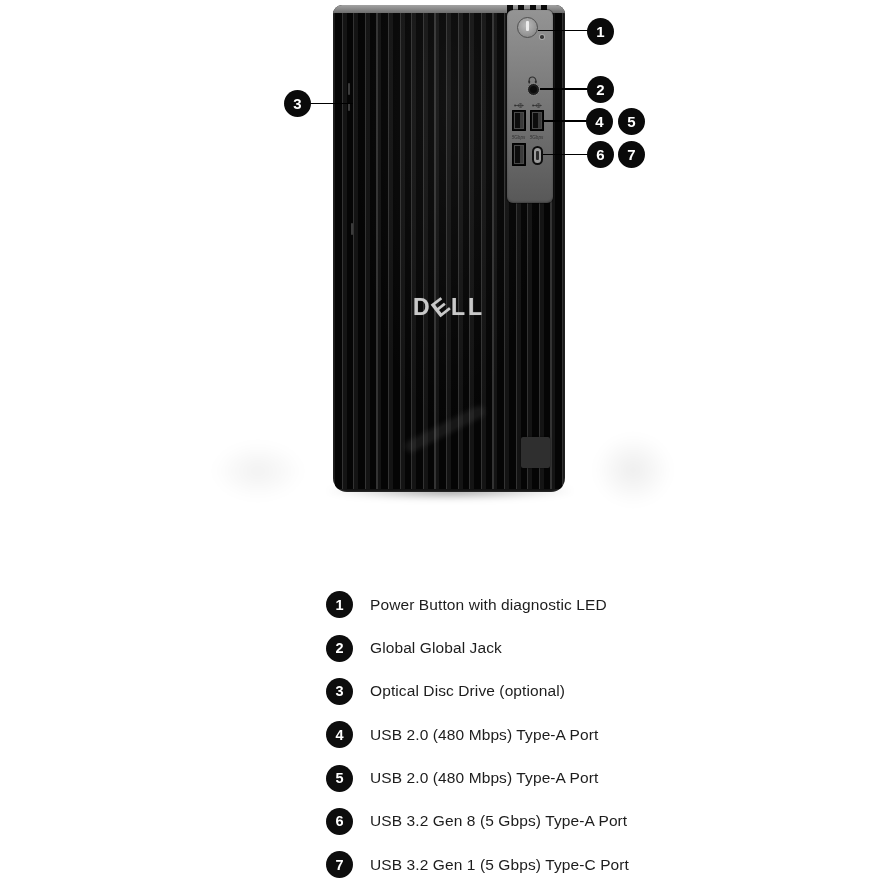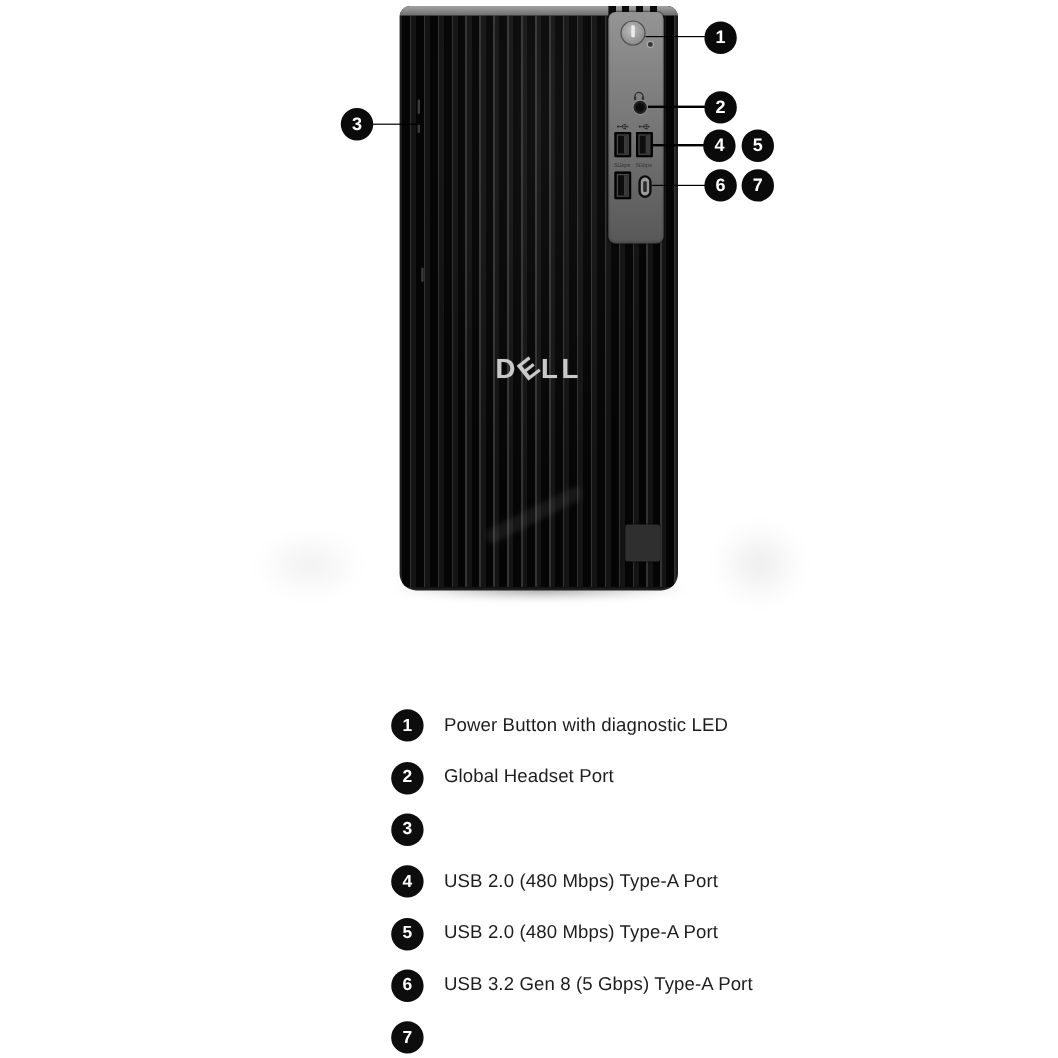--- a/index.html
+++ b/index.html
@@ -251,35 +251,37 @@
       <span>7</span>
     </div>
 
   <div class="legend">
     <div class="legend-row">
       <div class="legend-badge">1</div>
       <div class="legend-label">Power Button with diagnostic LED</div>
     </div>
     <div class="legend-row">
       <div class="legend-badge">2</div>
-      <div class="legend-label">Global Headset Port</div>
+      <div class="legend-label">Global Global Jack</div>
     </div>
     <div class="legend-row">
       <div class="legend-badge">3</div>
+      <div class="legend-label">Optical Disc Drive (optional)</div>
     </div>
     <div class="legend-row">
       <div class="legend-badge">4</div>
       <div class="legend-label">USB 2.0 (480 Mbps) Type-A Port</div>
     </div>
     <div class="legend-row">
       <div class="legend-badge">5</div>
       <div class="legend-label">USB 2.0 (480 Mbps) Type-A Port</div>
     </div>
     <div class="legend-row">
       <div class="legend-badge">6</div>
       <div class="legend-label">USB 3.2 Gen 8 (5 Gbps) Type-A Port</div>
     </div>
     <div class="legend-row">
       <div class="legend-badge">7</div>
+      <div class="legend-label">USB 3.2 Gen 1 (5 Gbps) Type-C Port</div>
     </div>
   </div>
 
 </div>
 
 </body></html>

